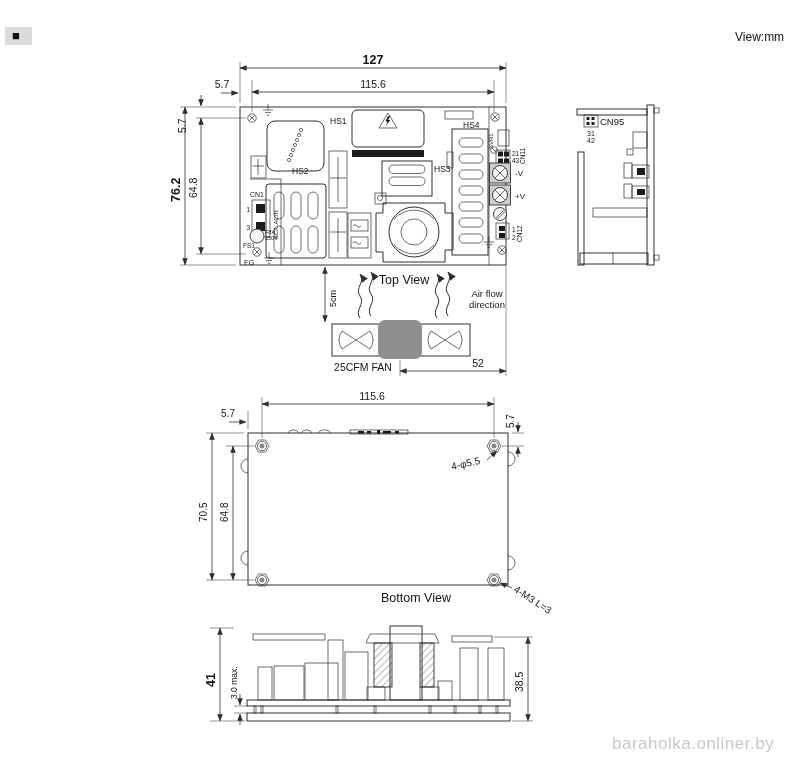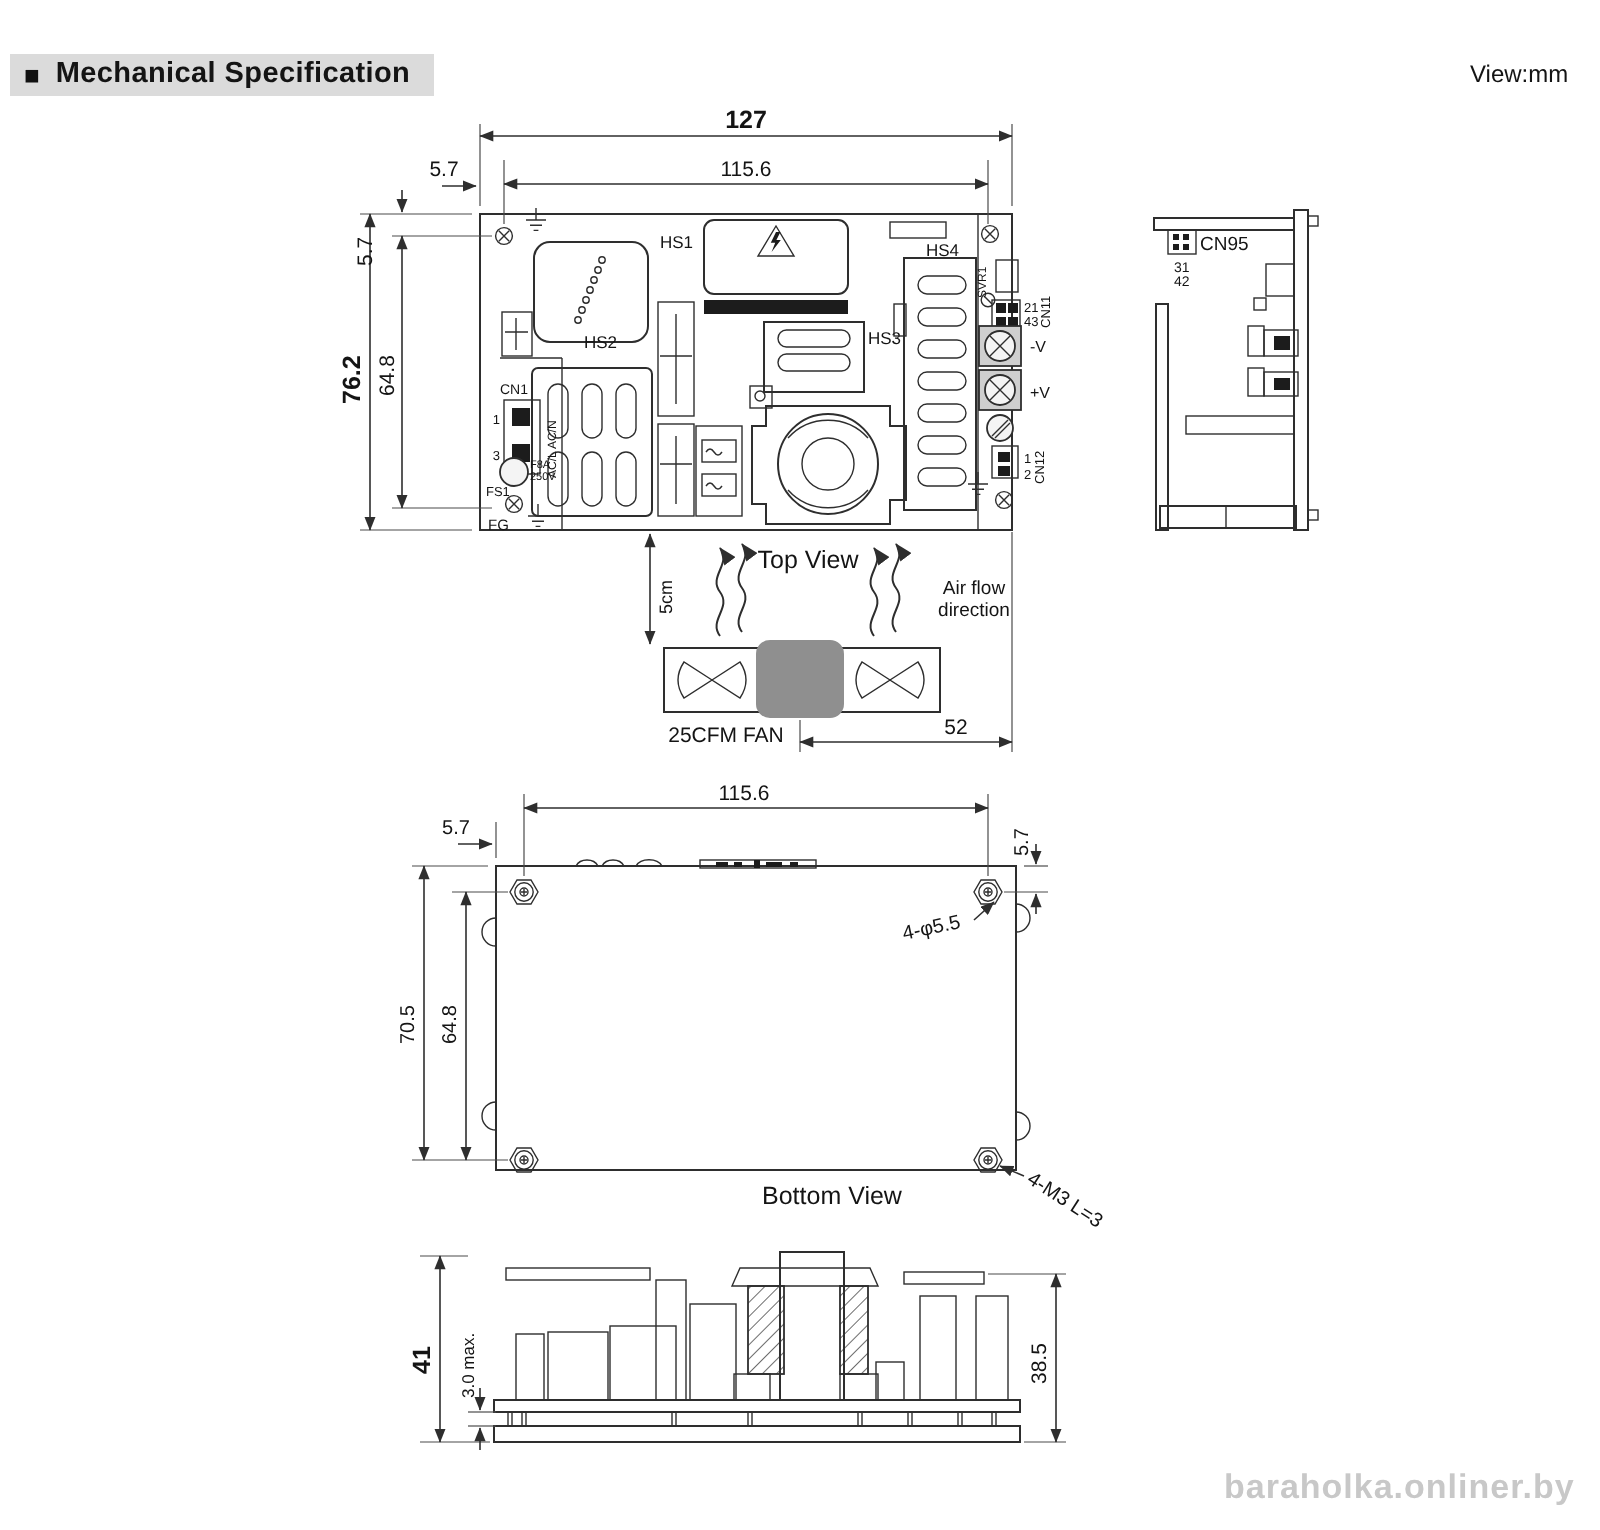--- a/index.html
+++ b/index.html
@@ -7,21 +7,21 @@
     --terminal_fill:#cfcfcf; --watermark:#c8c8c8; --component_dark:#1c1c1c;
   }
   html,body{margin:0;padding:0;background:#fff;}
   body{width:800px;height:765px;position:relative;overflow:hidden;
        font-family:"Liberation Sans",sans-serif;color:var(--text);}
   .title-chip{position:absolute;left:5px;top:27px;background:var(--title_bg);
       display:flex;align-items:center;gap:8px;padding:2px 12px 3px 7px;}
   .title-chip .bullet{font-size:13px;line-height:13px;color:#111;}
   .title-chip .ttl{font-size:14.5px;font-weight:bold;letter-spacing:.2px;}
   .unit{position:absolute;left:735px;top:30px;font-size:12px;}
-  .watermark{position:absolute;left:612px;top:734px;font-size:17px;font-weight:bold;
+  .watermark{position:absolute;left:612px;top:734px;font-size:17px;font-weight:normal;
       color:var(--watermark);letter-spacing:.5px;text-shadow:0 1px 1px #fff,0 0 2px #fff;}
   svg{position:absolute;left:0;top:0;}
   .ln{stroke:var(--line);fill:none;stroke-width:1;}
   .lt{stroke-width:.7;}
   .dim{stroke:var(--line);fill:none;stroke-width:.8;}
   .ext{stroke:#4a4a4a;fill:none;stroke-width:.6;}
   .fil{fill:var(--component_dark);stroke:none;}
   .hub{fill:var(--fan_hub);stroke:none;}
   .hat{fill:url(#hp);stroke:var(--line);stroke-width:.9;}
   .tfill{fill:var(--terminal_fill);stroke:var(--line);stroke-width:.9;}
@@ -31,21 +31,20 @@
   .t75{font-size:7.5px;}.t8{font-size:8px;}.t85{font-size:8.5px;}.t9{font-size:9px;}
   .t95{font-size:9.5px;}.t10{font-size:10px;}.t105{font-size:10.5px;}
   .t12b{font-size:12.5px;font-weight:bold;}.cap{font-size:12.5px;}
   .mid{text-anchor:middle;}.end{text-anchor:end;}
 </style>
 </head>
 <body>
 
 <div class="title-chip">
   <span class="bullet">■</span>
-  <span class="ttl">Mechanical Specification</span>
 </div>
 <div class="unit">View:mm</div>
 
 <svg width="800" height="765" viewBox="0 0 800 765">
   <defs>
     <marker id="ar" viewBox="0 0 10 8" markerWidth="9" markerHeight="7" refX="9.5" refY="4" orient="auto-start-reverse">
       <path d="M0,0 L10,4 L0,8 Z" fill="#2e2e2e"></path>
     </marker>
     <pattern id="hp" width="5" height="5" patternUnits="userSpaceOnUse" patternTransform="rotate(45)">
       <line x1="0" y1="0" x2="0" y2="5" stroke="#2e2e2e" stroke-width=".7"></line>

